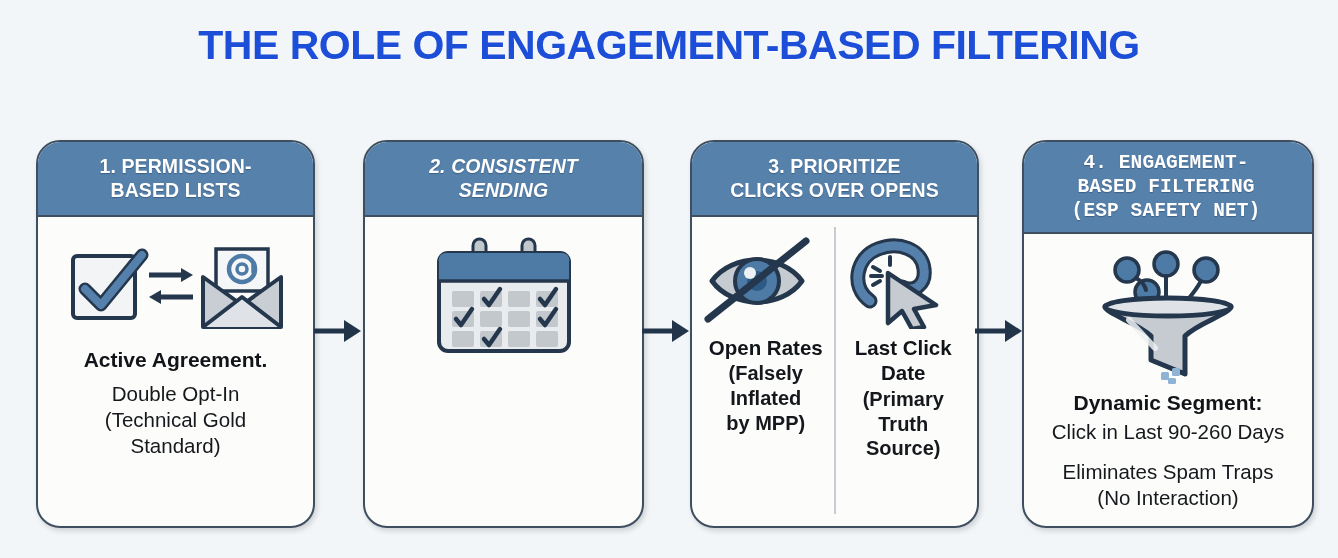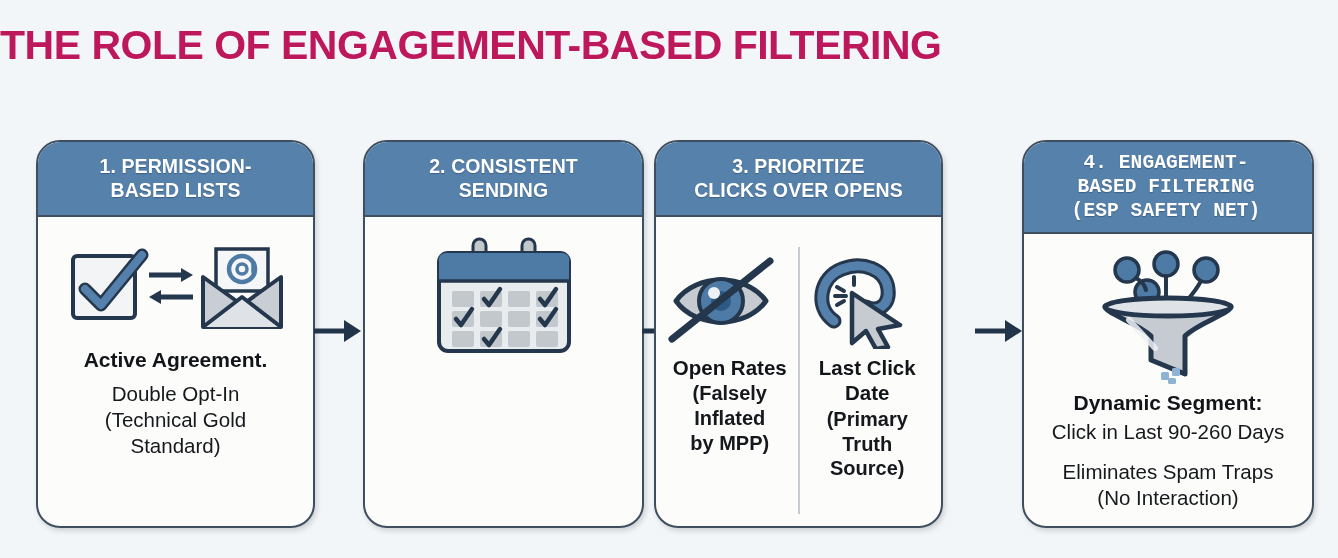--- a/index.html
+++ b/index.html
@@ -5,25 +5,25 @@
   html,body{margin:0;padding:0;}
   body{
     width:1338px;height:558px;
     background:#f3f6f8;
     font-family:"Liberation Sans",sans-serif;
     overflow:hidden;
     position:relative;
   }
   #page-title{
     position:absolute;top:22px;left:0;width:1338px;
-    text-align:left;
+    text-align:center;
     font-size:41px;
     font-weight:bold;
     letter-spacing:-0.5px;
-    color:#be185d;
+    color:#1d4ed8;
     text-shadow:0 1px 0 rgba(255,255,255,0.7);
     white-space:nowrap;
   }
   #flow{
     position:absolute;top:140px;left:0;width:1338px;height:392px;
   }
   .card{
     position:absolute;
     top:0;
     background:#fcfcfa;
@@ -134,21 +134,21 @@
     </div>
   </div>
 
   <div class="arrow" style="left:314px;width:48px;">
     <svg width="48" height="30" viewBox="0 0 48 30">
       <path d="M0 15 L32 15" stroke="#22344a" stroke-width="5"></path>
       <path d="M30 4 L47 15 L30 26 Z" fill="#22344a"></path>
     </svg>
   </div>
 
-  <div class="card" style="left:363px;width:277px;height:384px;">
+  <div class="card" style="left:363px;width:277px;height:384px;font-style:italic;">
     <div class="card-header">
       <span>2. CONSISTENT</span><br>
       <span>SENDING</span>
     </div>
     <div class="card-body">
       <div class="icon-area" style="height:140px;">
         <svg width="166" height="120" viewBox="0 0 166 120">
           <rect x="52" y="2" width="13" height="30" rx="6.5" fill="#c3c8cd" stroke="#24374d" stroke-width="3"></rect>
           <rect x="101" y="2" width="13" height="30" rx="6.5" fill="#c3c8cd" stroke="#24374d" stroke-width="3"></rect>
           <rect x="18" y="16" width="130" height="98" rx="9" fill="#e9ecef" stroke="#24374d" stroke-width="4"></rect>
@@ -180,21 +180,21 @@
     </div>
   </div>
 
   <div class="arrow" style="left:642px;width:48px;">
     <svg width="48" height="30" viewBox="0 0 48 30">
       <path d="M0 15 L32 15" stroke="#22344a" stroke-width="5"></path>
       <path d="M30 4 L47 15 L30 26 Z" fill="#22344a"></path>
     </svg>
   </div>
 
-  <div class="card" style="left:654px;width:285px;height:384px;gap:20px;">
+  <div class="card" style="left:690px;width:285px;height:384px;">
     <div class="card-header">
       <span>3. PRIORITIZE</span><br>
       <span>CLICKS OVER OPENS</span>
     </div>
     <div class="card-body" style="padding:6px 6px 6px 6px;">
       <div class="split">
 
         <div class="split-col">
           <div class="icon-area" style="height:112px;">
             <svg width="116" height="92" viewBox="0 0 116 92">

